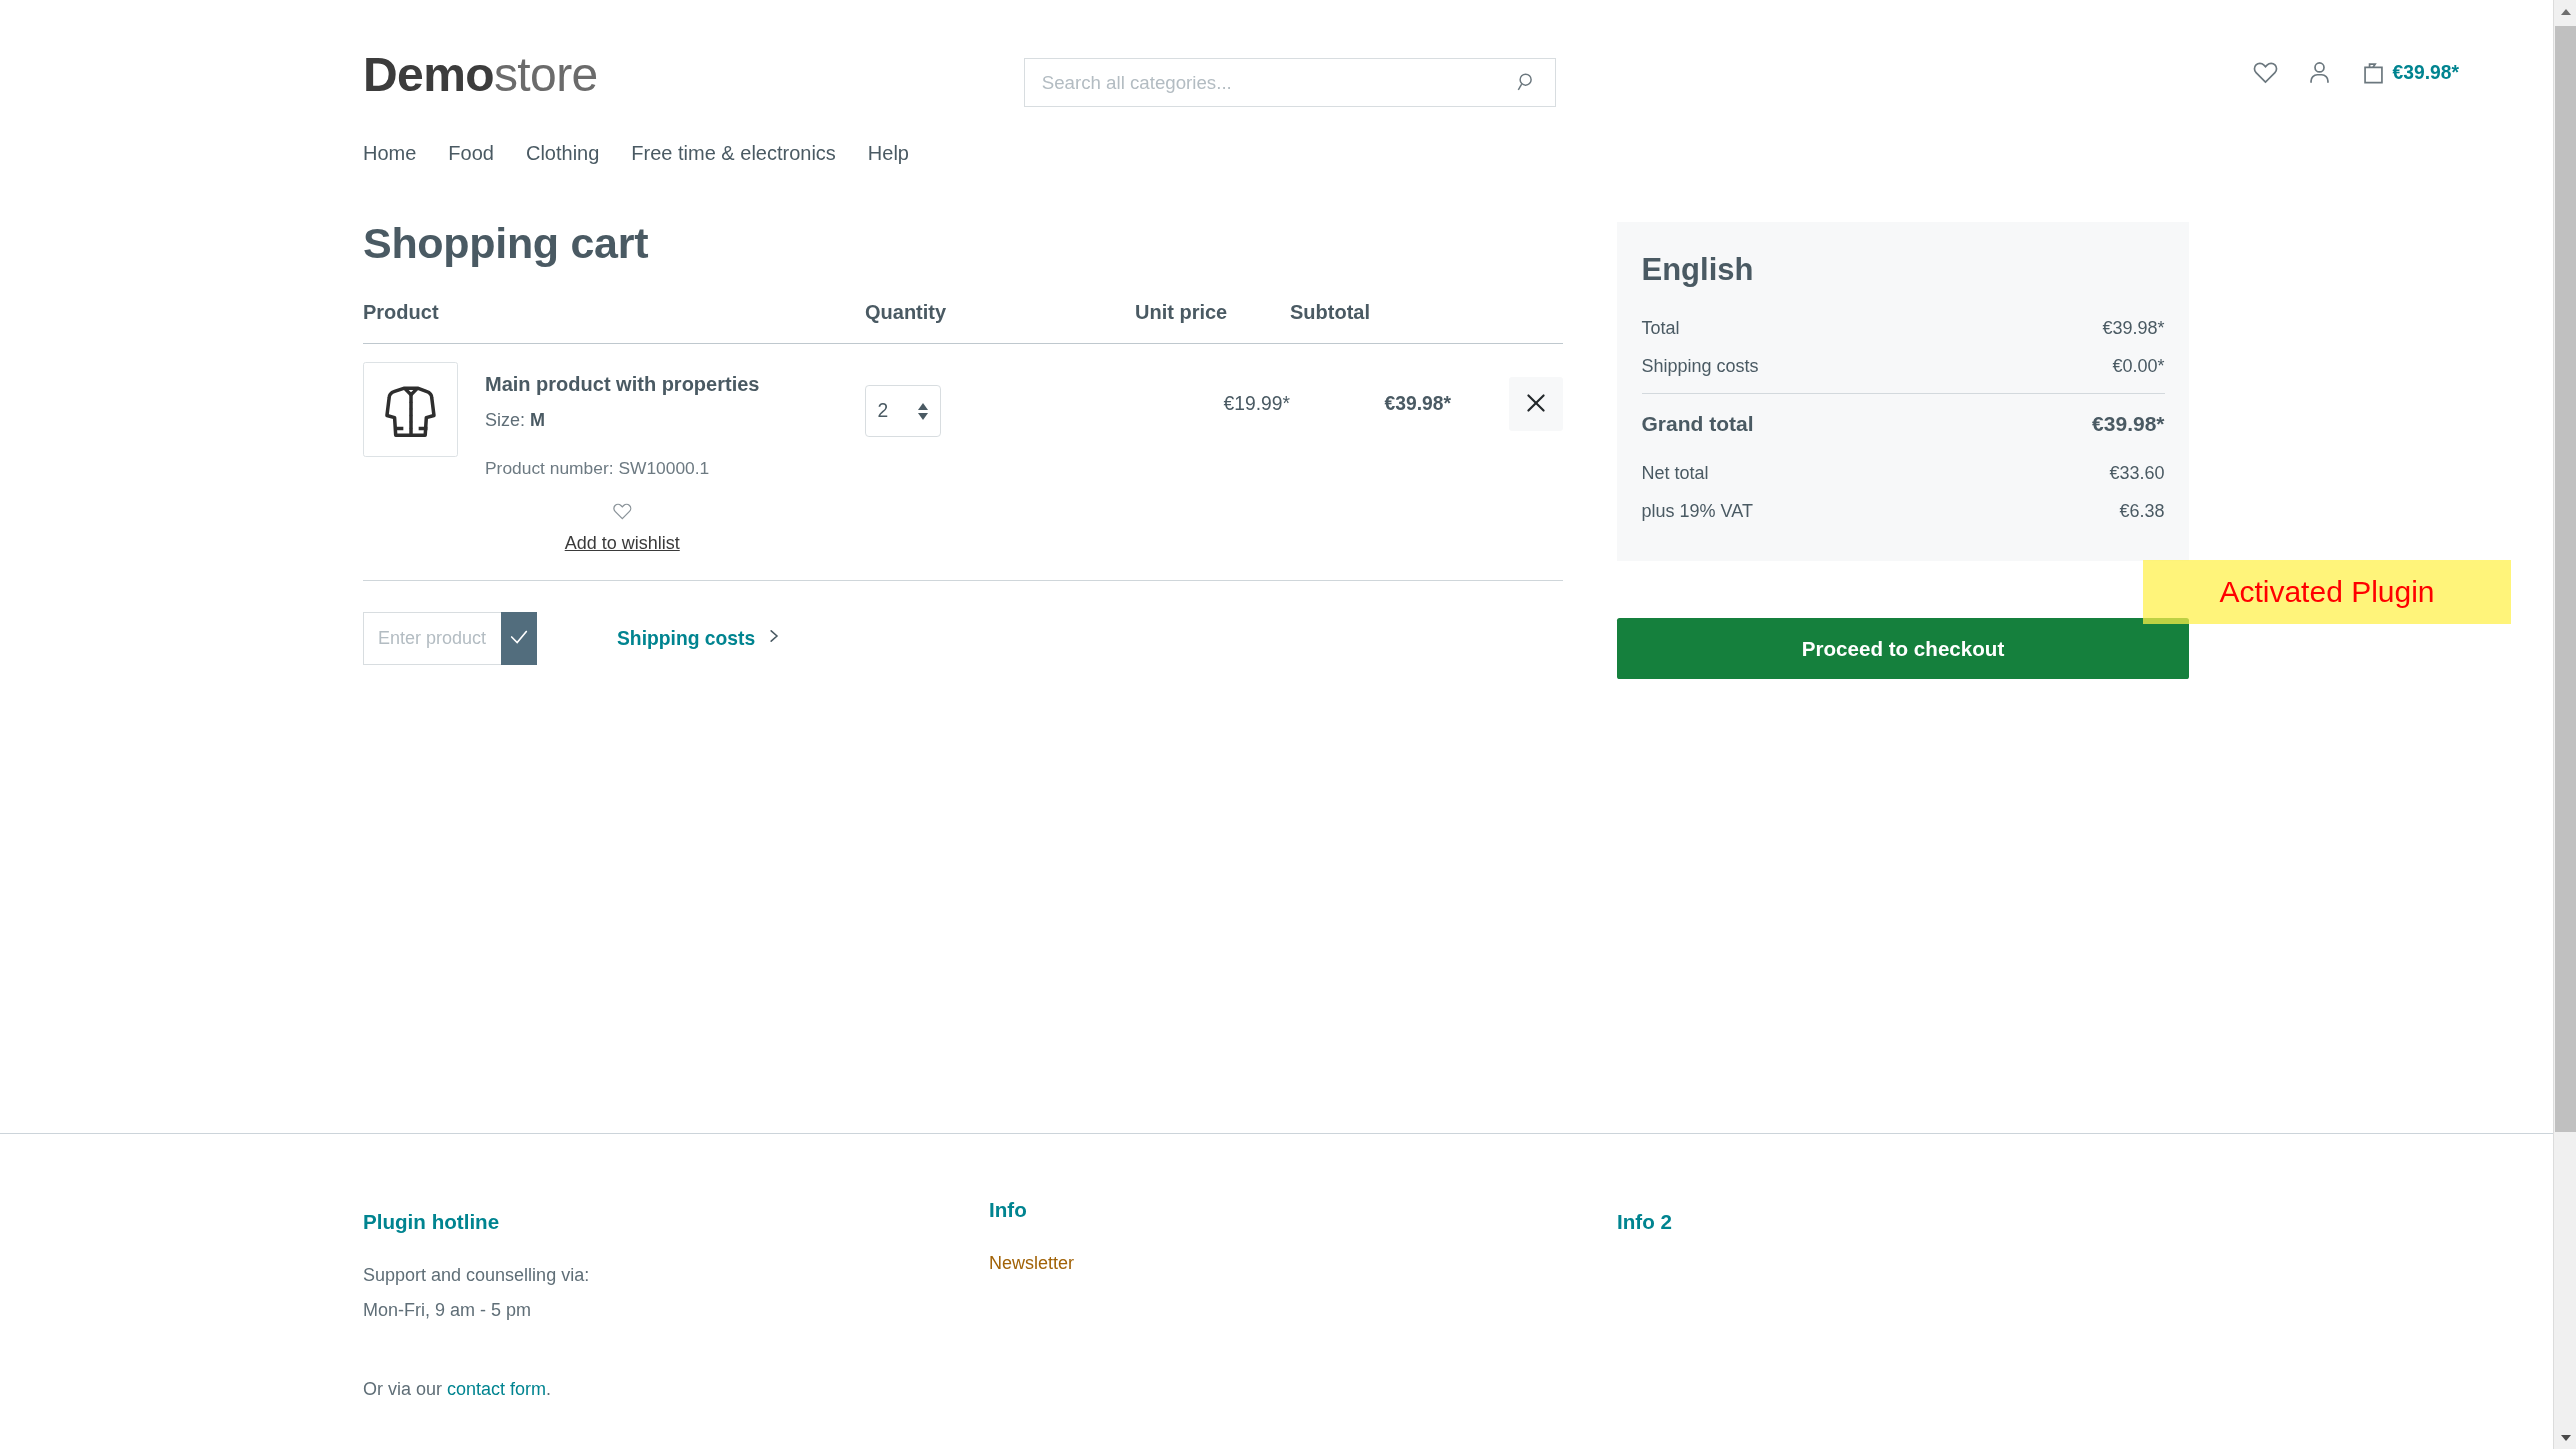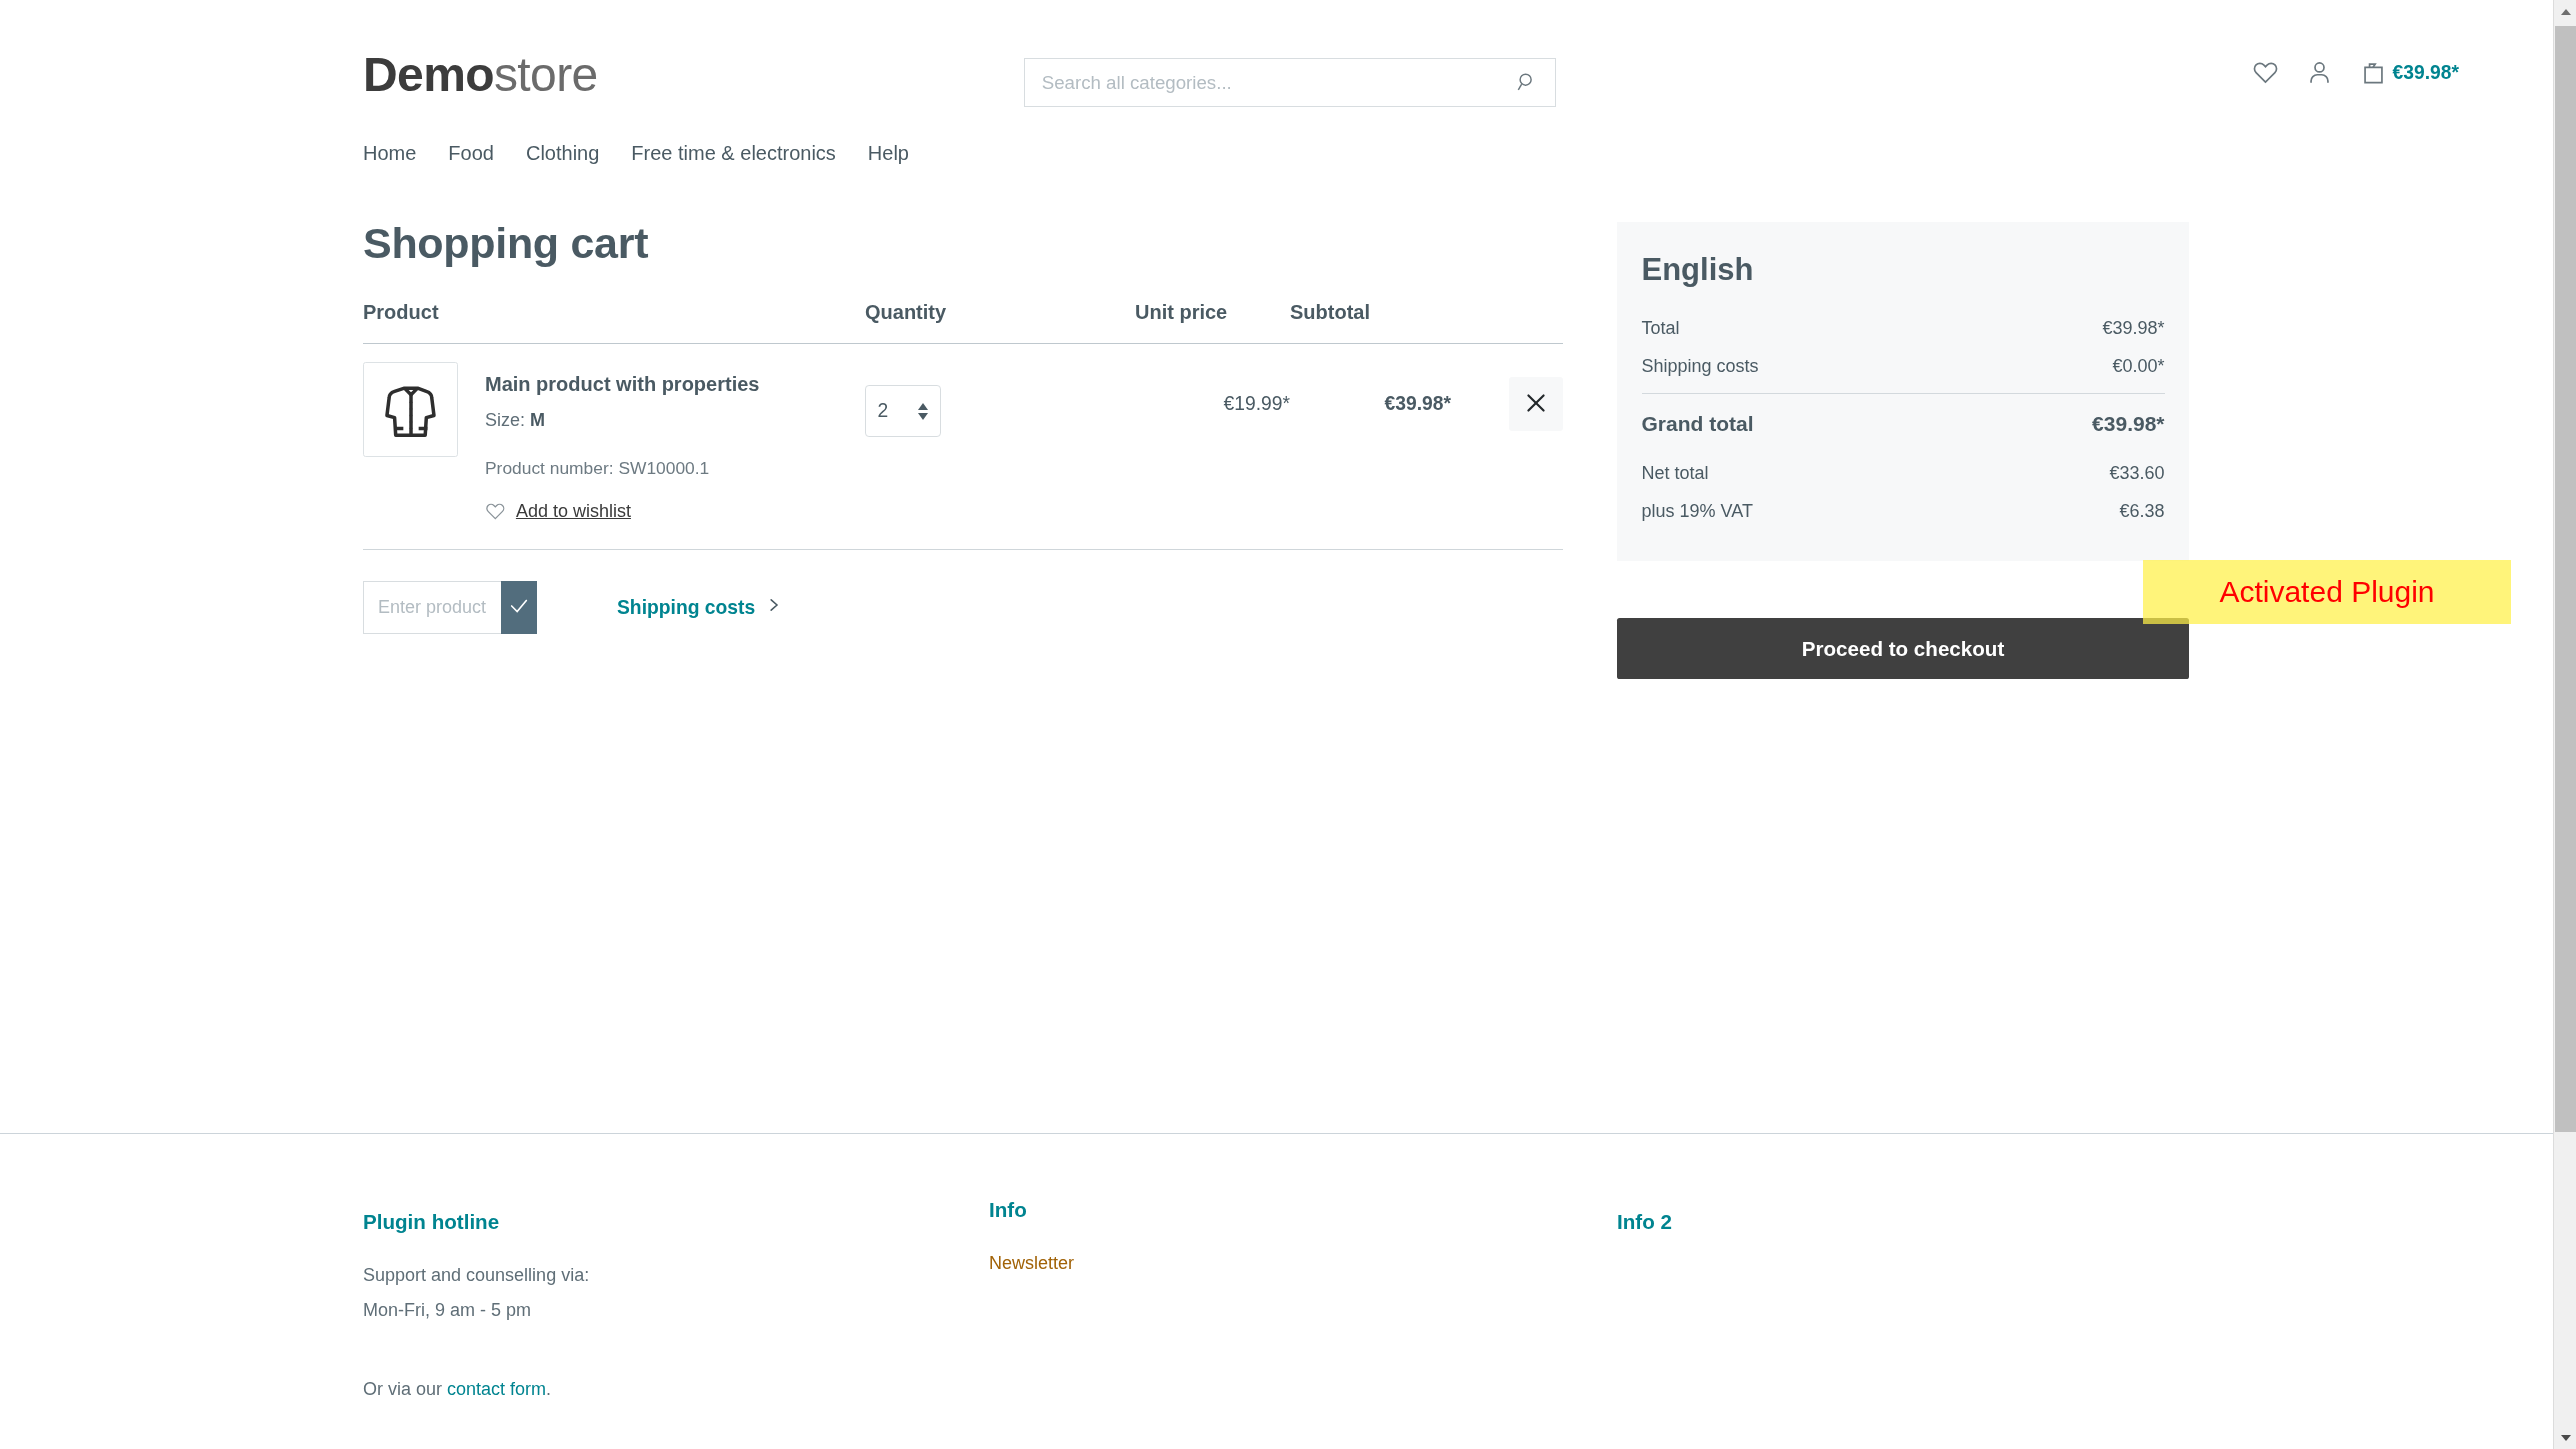--- a/index.html
+++ b/index.html
@@ -186,21 +186,21 @@
     font-size: 20px;
     font-weight: 700;
     color: #4a5a63;
     margin-bottom: 14px;
   }
   .prod-opt { font-size: 18px; color: #5f6e77; }
   .prod-opt b { font-weight: 700; color: #4a5a63; }
   .prod-num { font-size: 17.4px; color: #6d7a82; margin-top: 27px; }
   .wishlist {
     display: flex; align-items: center; gap: 10.3px;
-    margin-top: 22px; cursor: pointer;
+    margin-top: 22px; cursor: pointer; flex-direction: column;
   }
   .wishlist-label {
     font-size: 18px; color: #3a3a3a;
     text-decoration: underline;
   }
 
   .qty-cell { width: 270px; padding-top: 23px; }
   .qty-box {
     width: 76px; height: 52px;
     border: 1.3px solid #d8dde0;
@@ -292,21 +292,21 @@
   .srow:last-child { margin-bottom: 0; }
   .sdivider {
     border-top: 1.3px solid #d3d9dd;
     margin: 14px 0 18px 0;
   }
   .srow.grand { font-size: 21px; font-weight: 700; margin-bottom: 27px; }
   .checkout-btn {
     position: absolute;
     left: 1617px; top: 618px;
     width: 572px; height: 61px;
-    background: #404040;
+    background: #15803d;
     border: none;
     border-radius: 2.6px;
     color: #fff;
     font-size: 20.6px;
     font-weight: 700;
     font-family: "Liberation Sans", sans-serif;
     cursor: pointer;
   }
 
   

